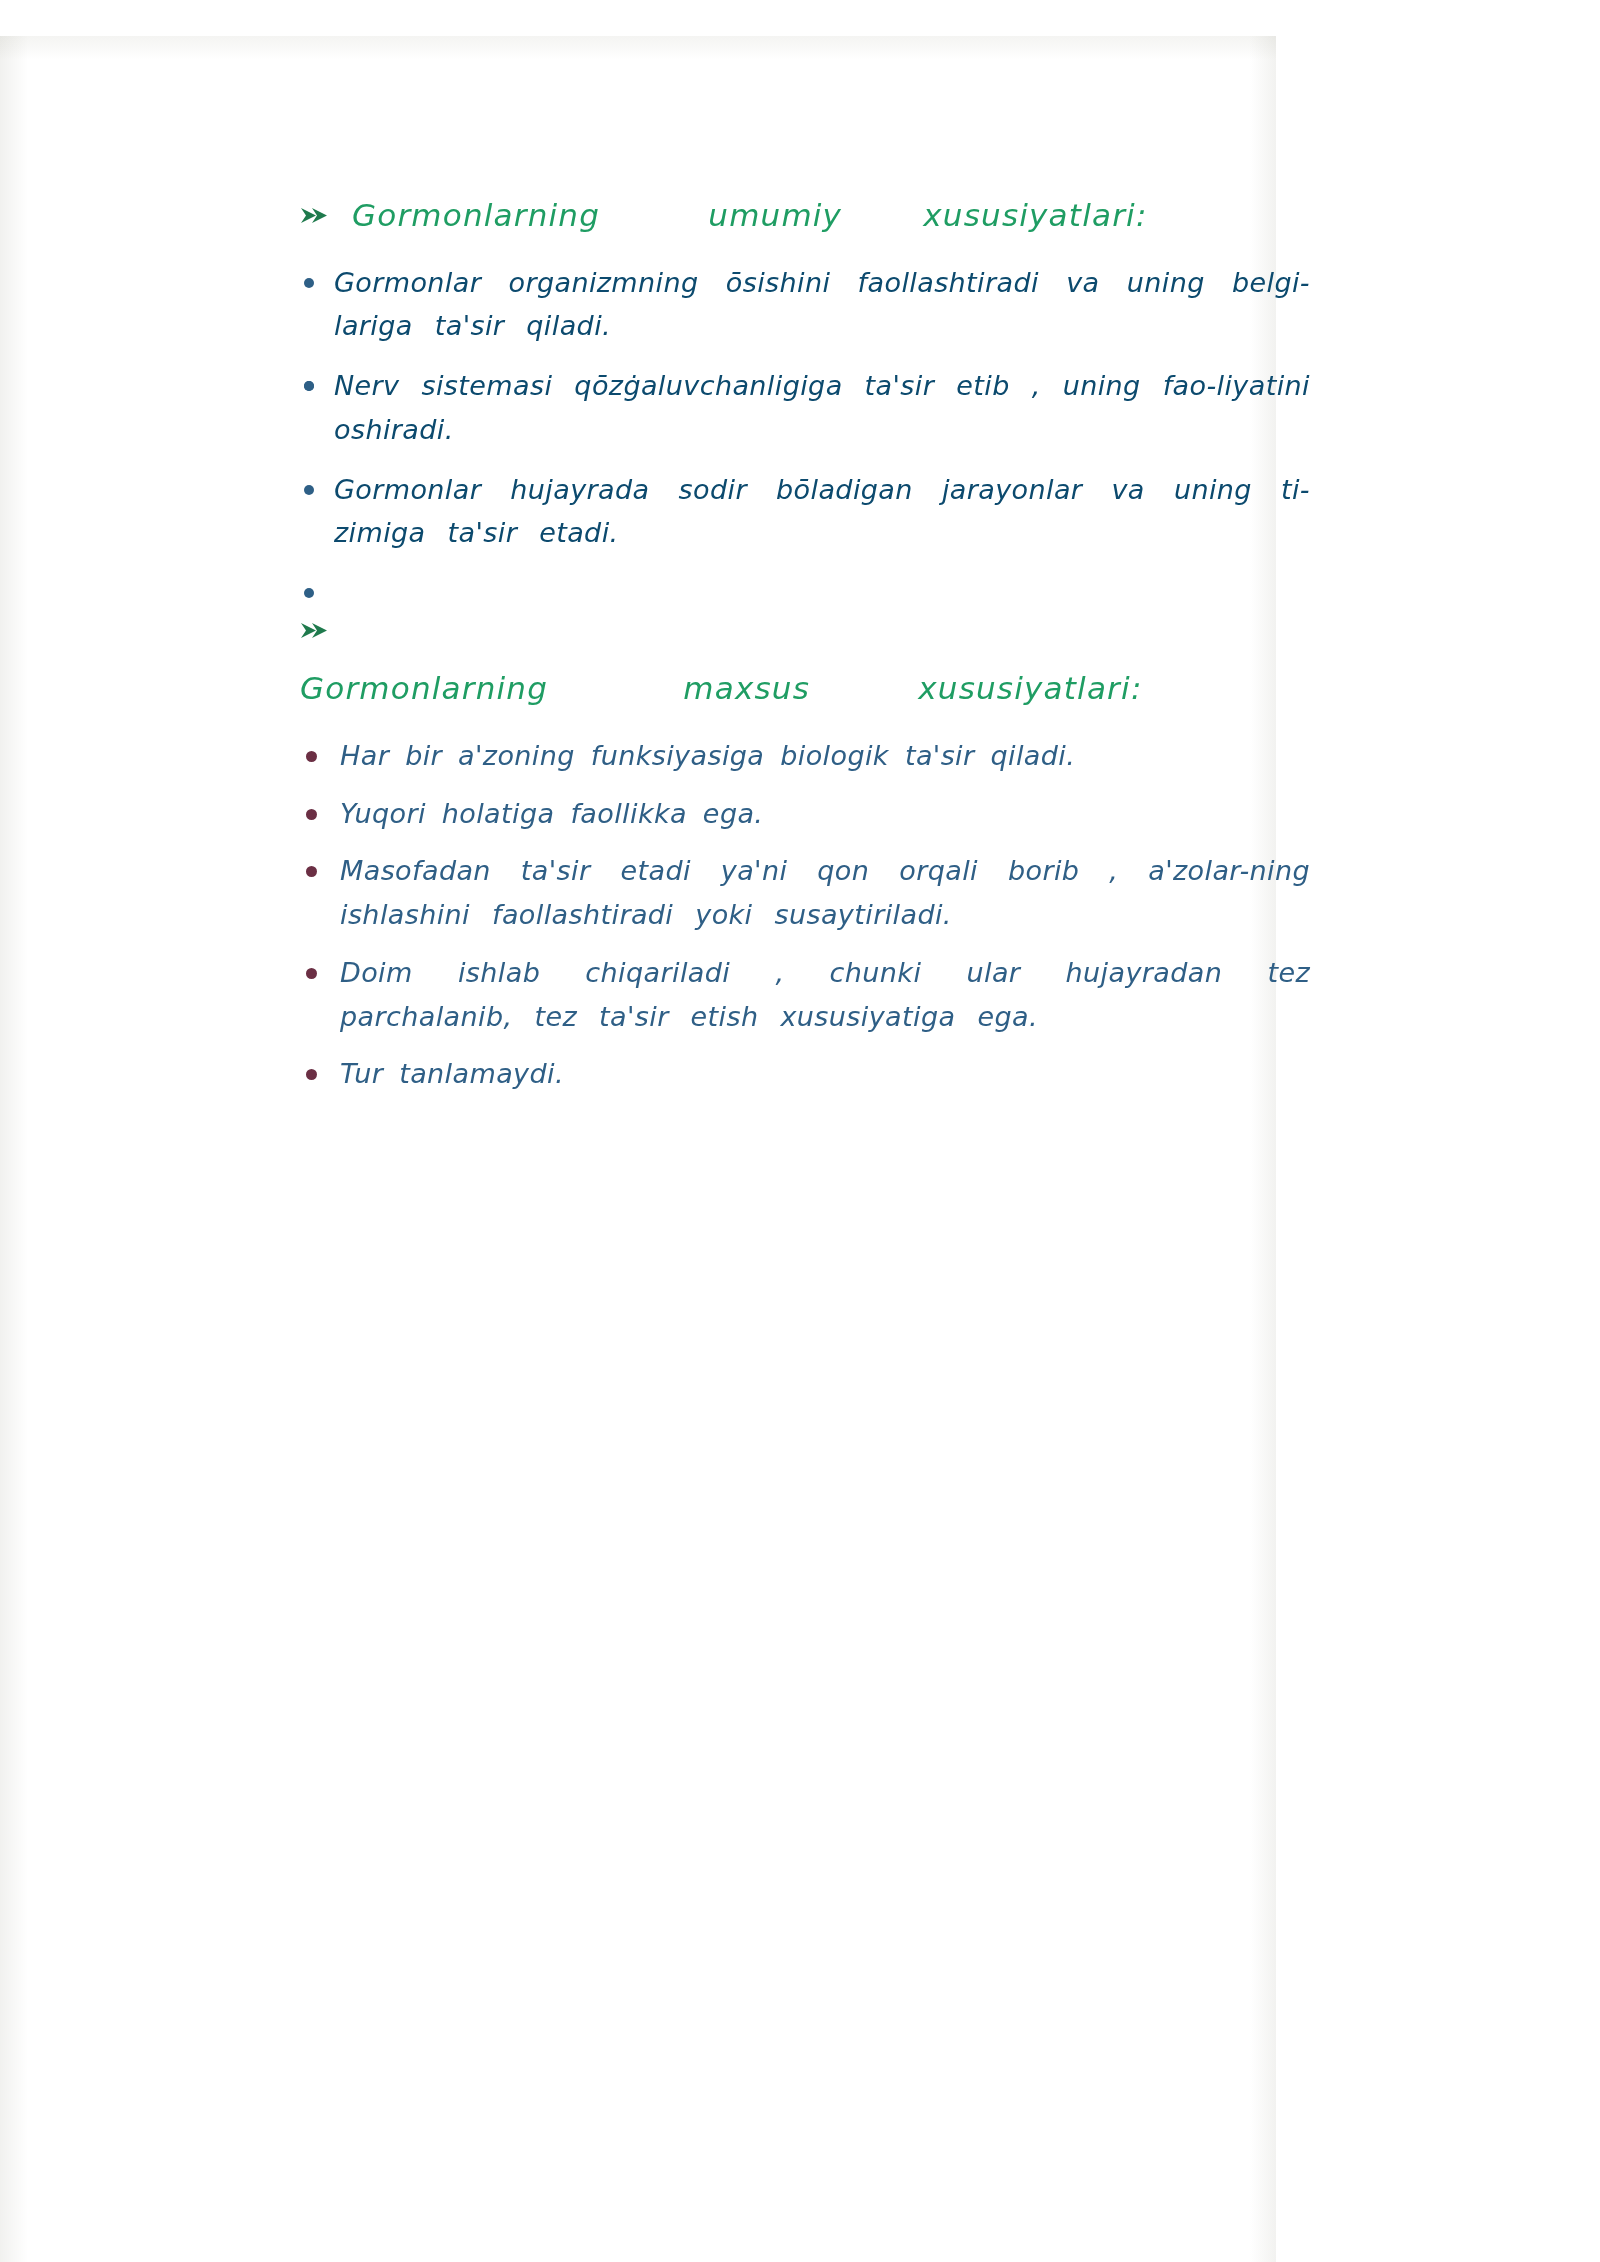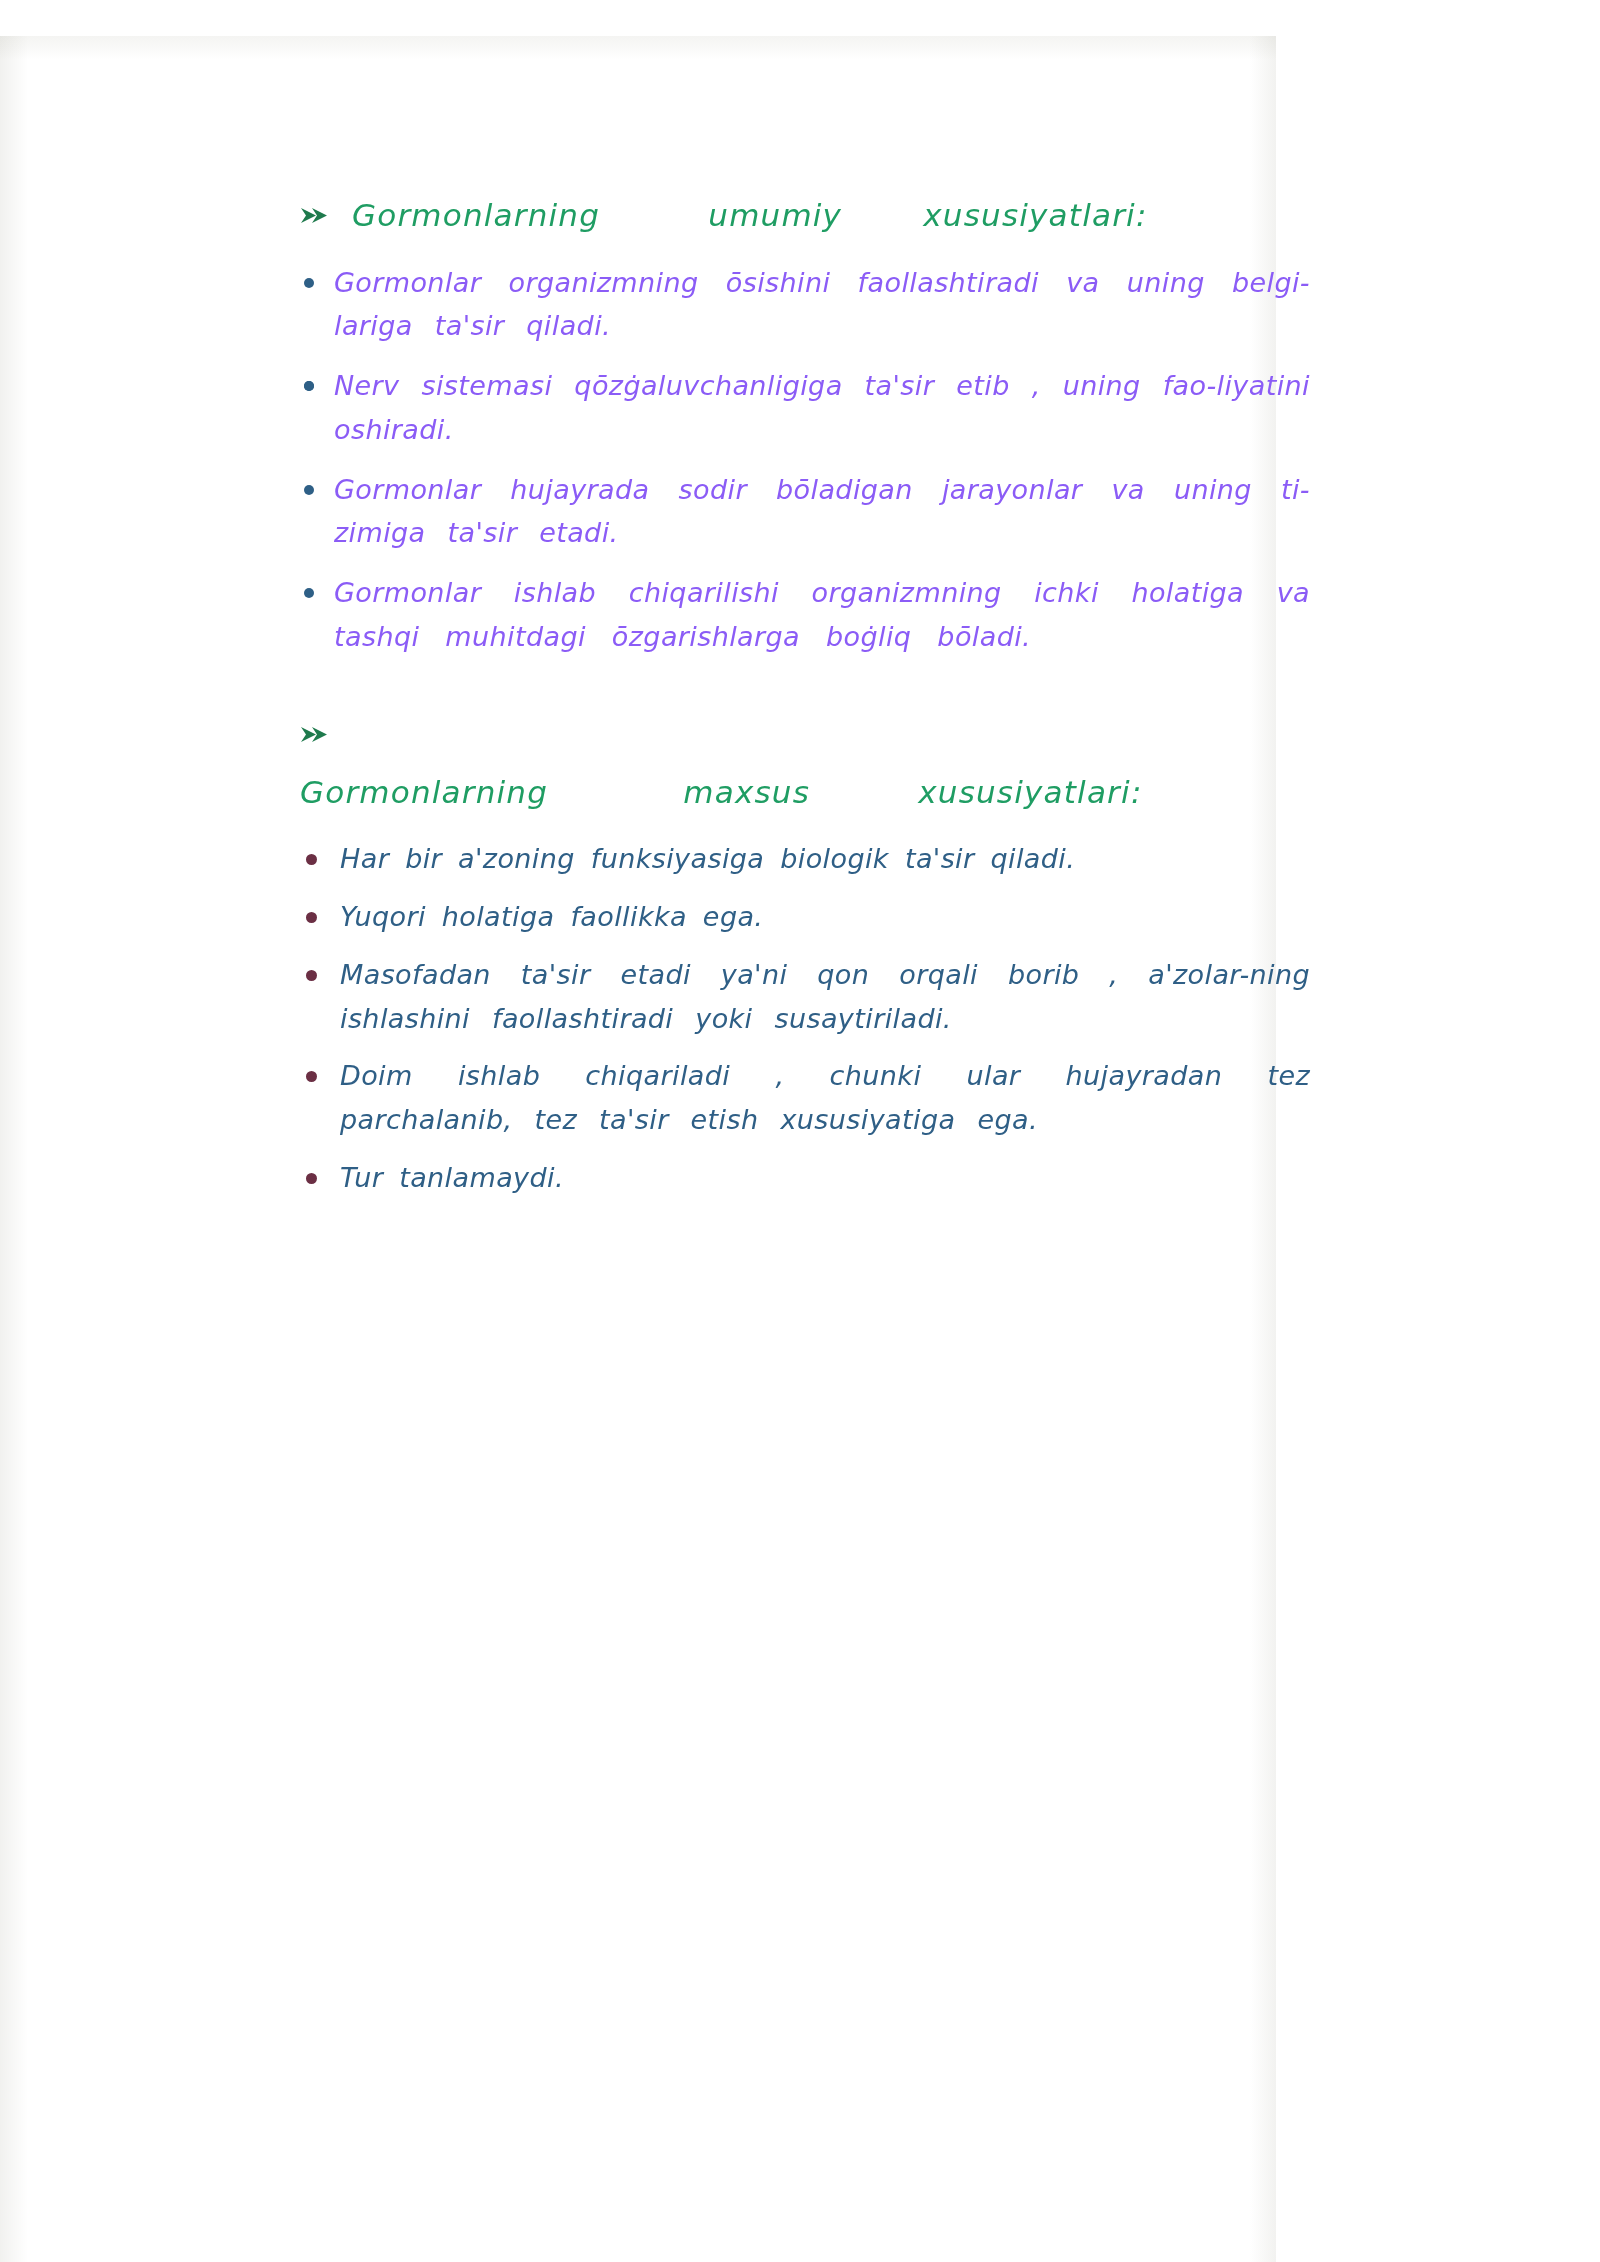--- a/index.html
+++ b/index.html
@@ -69,21 +69,21 @@
   
   .bullets {
     margin: 0;
     padding: 0;
     list-style: none;
   }
   .bullet {
     position: relative;
     padding-left: 34px;
     margin-bottom: 16px;
-    color: #8b5cf6;
+    color: #0c4a6e;
     font-size: 27px;
     line-height: 1.62;
     font-style: italic;
     word-spacing: 9px;
     letter-spacing: 0.4px;
     text-align: justify;
     text-justify: inter-word;
   }
   .bullet .dot {
     position: absolute;
@@ -143,21 +143,20 @@
       <li class="bullet b-indent-wide">
         <span class="dot"></span>
         <span>Nerv   sistemasi   qōzġaluvchanligiga  ta'sir  etib , uning fao-liyatini   oshiradi.</span>
       </li>
       <li class="bullet b-indent-wide">
         <span class="dot"></span>
         <span>Gormonlar  hujayrada  sodir bōladigan  jarayonlar va uning ti-zimiga   ta'sir   etadi.</span>
       </li>
       <li class="bullet b-indent-xwide">
         <span class="dot"></span>
-        <span>Gormonlar  ishlab chiqarilishi   organizmning  ichki  holatiga  va  tashqi  muhitdagi  ōzgarishlarga   boġliq  bōladi.</span>
       </li>
     </ul>
 
     <div class="heading second">
       <span class="heading-arrow">
         <svg width="30" height="22" viewBox="0 0 30 22" aria-hidden="true">
           <path d="M1 3 L16 10.5 L1 18 L6 10.5 Z" fill="#1f7a4d"></path>
           <path d="M12 3 L27 10.5 L12 18 L17 10.5 Z" fill="#1f7a4d"></path>
         </svg>
       </span>

